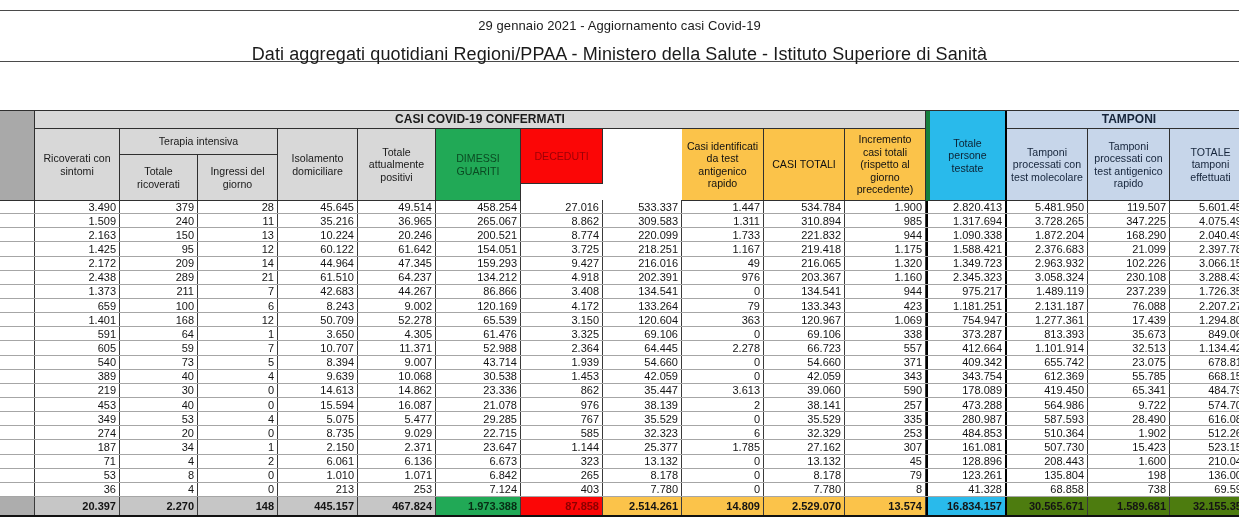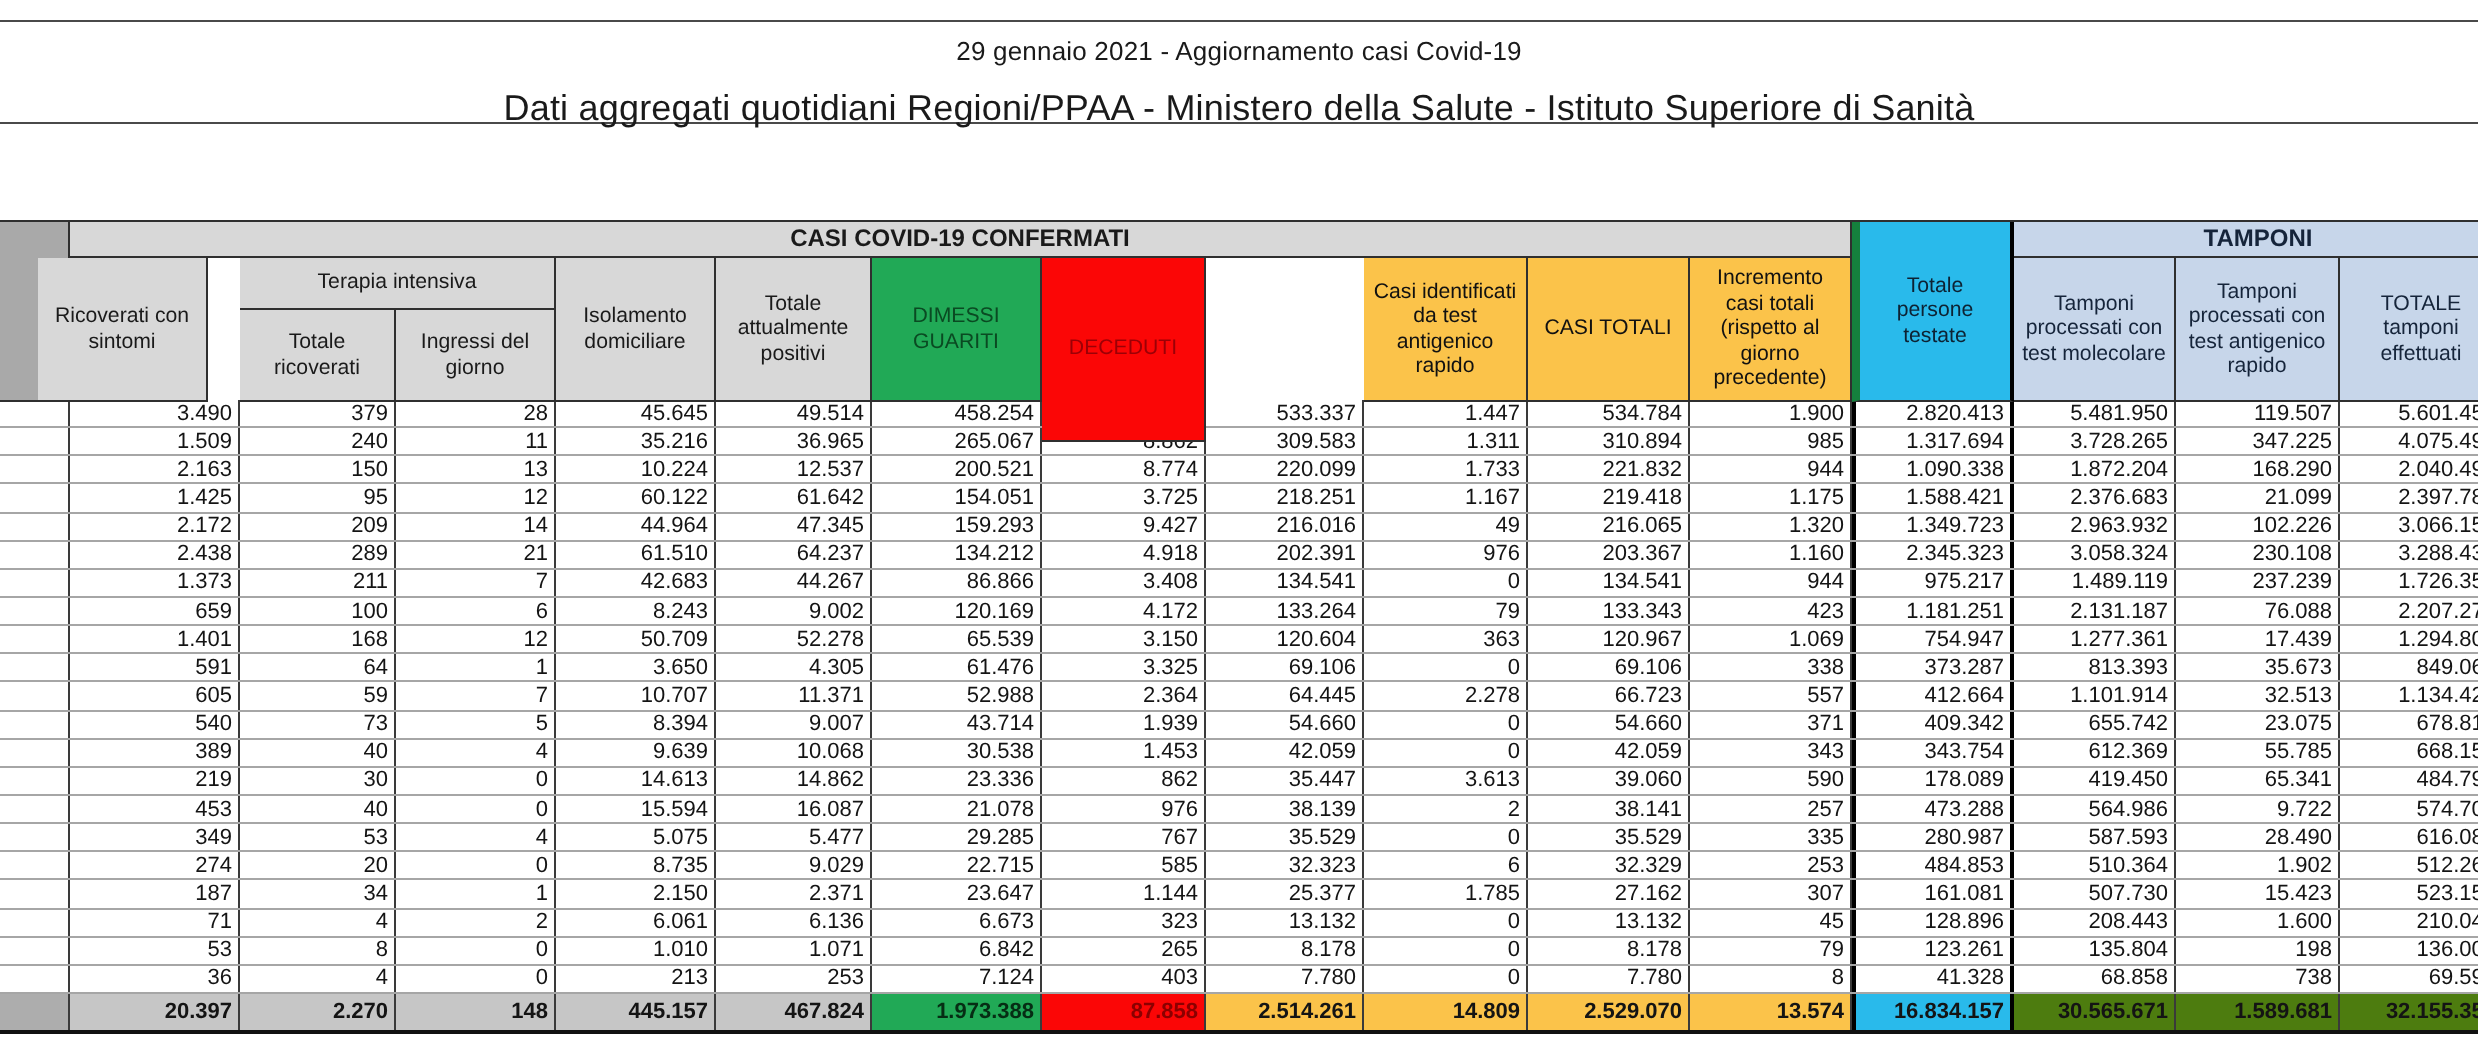--- a/index.html
+++ b/index.html
@@ -56,28 +56,28 @@
   <div class="title-line2">Dati aggregati quotidiani Regioni/PPAA - Ministero della Salute - Istituto Superiore di Sanità</div>
 </div>
 
 <div class="tablewrap">
   <div class="thead">
     <div class="hcell head-dark" style="left:0;top:0;width:35px;height:90px;"></div>
     <div class="hcell band" style="left:35px;top:0;width:891px;height:18px;">CASI COVID-19 CONFERMATI</div>
     <div class="hcell bg-cyan cyan-col" style="left:926px;top:0;width:81px;height:90px;">Totale persone testate</div>
     <div class="hcell band bg-lblue" style="left:1007px;top:0;width:245px;height:18px;">TAMPONI</div>
 
-    <div class="hcell" style="left:19px;top:18px;width:85px;height:72px;">Ricoverati con sintomi</div>
+    <div class="hcell" style="left:35px;top:18px;width:85px;height:72px;">Ricoverati con sintomi</div>
     <div class="hcell" style="left:120px;top:18px;width:158px;height:26px;">Terapia intensiva</div>
     <div class="hcell" style="left:120px;top:44px;width:78px;height:46px;">Totale ricoverati</div>
     <div class="hcell" style="left:198px;top:44px;width:80px;height:46px;">Ingressi del giorno</div>
     <div class="hcell" style="left:278px;top:18px;width:80px;height:72px;">Isolamento domiciliare</div>
     <div class="hcell" style="left:358px;top:18px;width:78px;height:72px;">Totale attualmente positivi</div>
     <div class="hcell bg-green" style="left:436px;top:18px;width:85px;height:72px;">DIMESSI GUARITI</div>
-    <div class="hcell bg-red" style="left:521px;top:18px;width:82px;height:92px;">DECEDUTI</div>
+    <div class="hcell bg-red" style="left:521px;top:18px;width:82px;height:55px;">DECEDUTI</div>
     <div class="hcell bg-amber" style="left:682px;top:18px;width:82px;height:72px;">Casi identificati da test antigenico rapido</div>
     <div class="hcell bg-amber" style="left:764px;top:18px;width:81px;height:72px;">CASI TOTALI</div>
     <div class="hcell bg-amber" style="left:845px;top:18px;width:81px;height:72px;">Incremento casi totali (rispetto al giorno precedente)</div>
     <div class="hcell bg-lblue" style="left:1007px;top:18px;width:81px;height:72px;">Tamponi processati con test molecolare</div>
     <div class="hcell bg-lblue" style="left:1088px;top:18px;width:82px;height:72px;">Tamponi processati con test antigenico rapido</div>
     <div class="hcell bg-lblue" style="left:1170px;top:18px;width:82px;height:72px;">TOTALE tamponi effettuati</div>
   </div>
 
   <div class="tbody" id="tbody">
       <div class="trow">
@@ -115,21 +115,21 @@
         <div class="cell c13">3.728.265</div>
         <div class="cell c14">347.225</div>
         <div class="cell c15">4.075.490</div>
       </div>
       <div class="trow">
         <div class="cell c0"></div>
         <div class="cell c1">2.163</div>
         <div class="cell c2">150</div>
         <div class="cell c3">13</div>
         <div class="cell c4">10.224</div>
-        <div class="cell c5">12.537</div>
+        <div class="cell c5">20.246</div>
         <div class="cell c6">200.521</div>
         <div class="cell c7">8.774</div>
         <div class="cell c8">220.099</div>
         <div class="cell c9">1.733</div>
         <div class="cell c10">221.832</div>
         <div class="cell c11">944</div>
         <div class="cell c12">1.090.338</div>
         <div class="cell c13">1.872.204</div>
         <div class="cell c14">168.290</div>
         <div class="cell c15">2.040.494</div>

